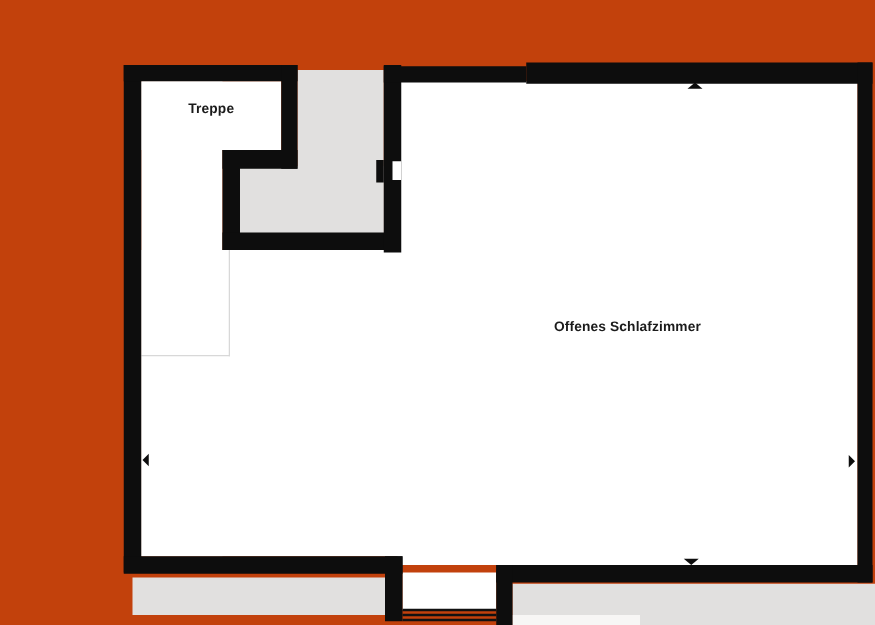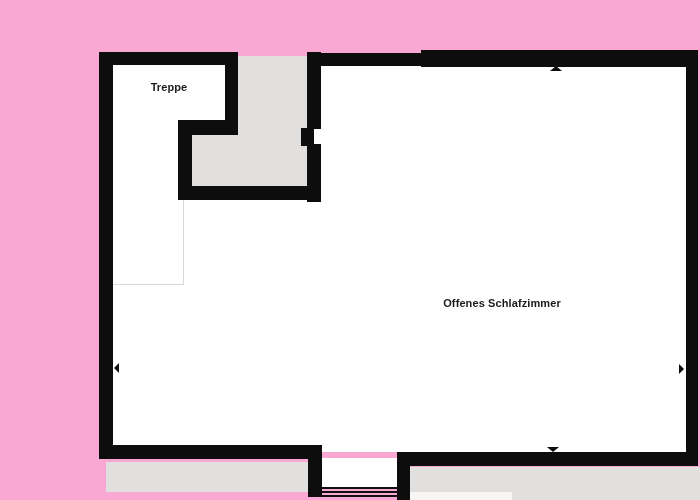--- a/index.html
+++ b/index.html
@@ -1,21 +1,21 @@
 <!DOCTYPE html>
 <html><head>
 <meta charset="utf-8">
 <style>
   html,body{margin:0;padding:0;}
   body{
     width:700px;height:500px;overflow:hidden;
     background:#f2f1ef;
     font-family:"Liberation Sans", sans-serif;
   }
-  #plan{position:relative;width:700px;height:500px;background:#f9a8d4;}
+  #plan{position:relative;width:700px;height:500px;background:#c2410c;}
   .abs{position:absolute;}
   .floor{background:#ffffff;}
   .wall{background:#0d0d0d;}
   .void{background:#e1e0df;}
   .thinline{background:#d8d8d8;}
   .tread{background:#111111;}
   .room-label{
     position:absolute;
     color:#1b1b1b;
     font-size:11px;
@@ -75,15 +75,15 @@
     <div class="abs tread" style="left:322px;top:491px;width:75px;height:2px;"></div>
     <div class="abs tread" style="left:322px;top:495px;width:75px;height:2px;"></div>
   </div>
 
   <div class="arrow arrow-up" style="left:550px;top:66px;"></div>
   <div class="arrow arrow-down" style="left:547px;top:447px;"></div>
   <div class="arrow arrow-left" style="left:114px;top:363px;"></div>
   <div class="arrow arrow-right" style="left:679px;top:364px;"></div>
 
   <div class="room-label" style="left:113px;top:81px;width:112px;">Treppe</div>
-  <div class="room-label" style="left:412px;top:256px;width:180px;margin-top:41px;">Offenes Schlafzimmer</div>
+  <div class="room-label" style="left:412px;top:256px;width:180px;">Offenes Schlafzimmer</div>
 
 </div>
 
 </body></html>

